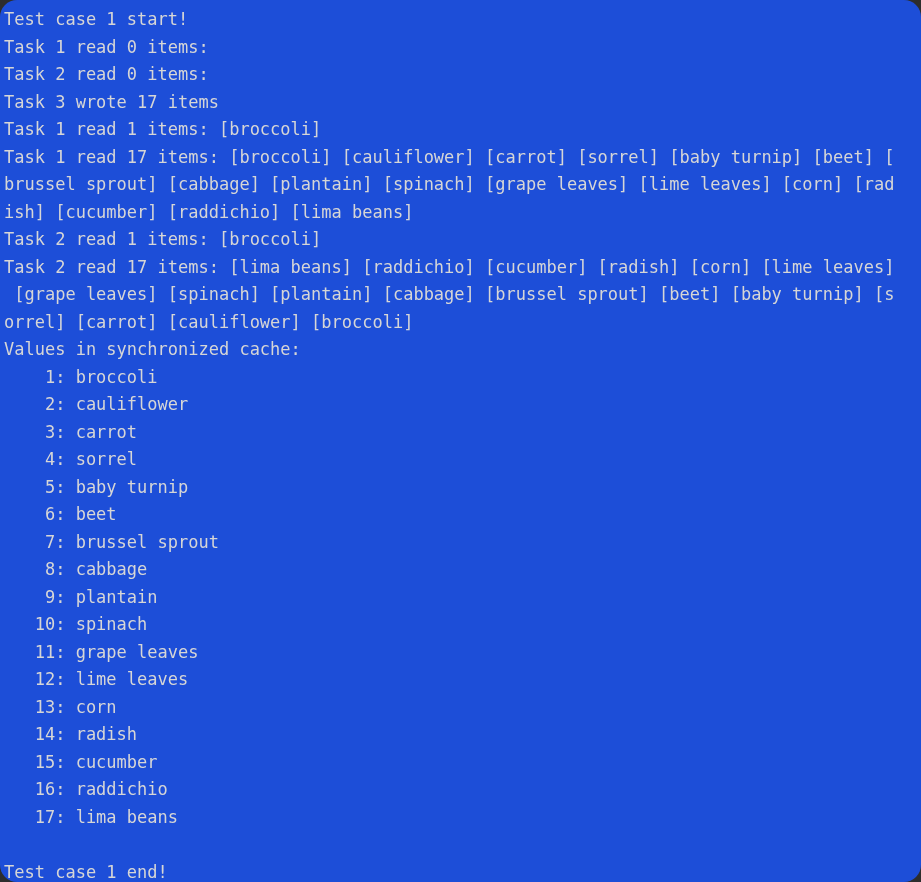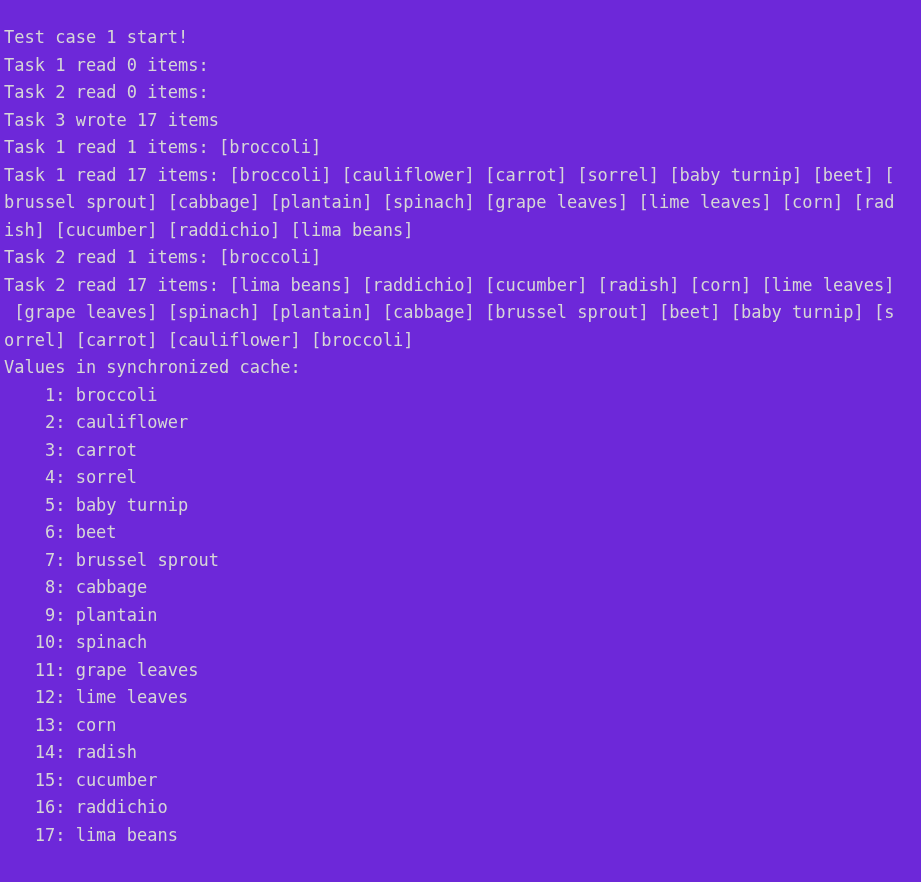--- a/index.html
+++ b/index.html
@@ -11,29 +11,30 @@
   body {
     width: 921px;
     height: 882px;
     overflow: hidden;
     font-family: "DejaVu Sans Mono", "Liberation Mono", monospace;
   }
   #terminal {
     box-sizing: border-box;
     width: 921px;
     height: 882px;
-    background: #6d28d9;
+    background: #1d4ed8;
     color: #d6d6d6;
-    padding: 24px 0 0 4px;
+    padding: 6px 0 0 4px;
     font-family: "DejaVu Sans Mono", "Liberation Mono", monospace;
     font-size: 17px;
     line-height: 27.5px;
     letter-spacing: 0px;
     white-space: pre;
     overflow: hidden;
+    border-radius: 17px;
     -webkit-font-smoothing: antialiased;
   }
   .line {
     white-space: pre;
     min-height: 27.5px;
     font-family: "DejaVu Sans Mono", "Liberation Mono", monospace;
   }
   .line.blank {
     height: 27.5px;
   }

